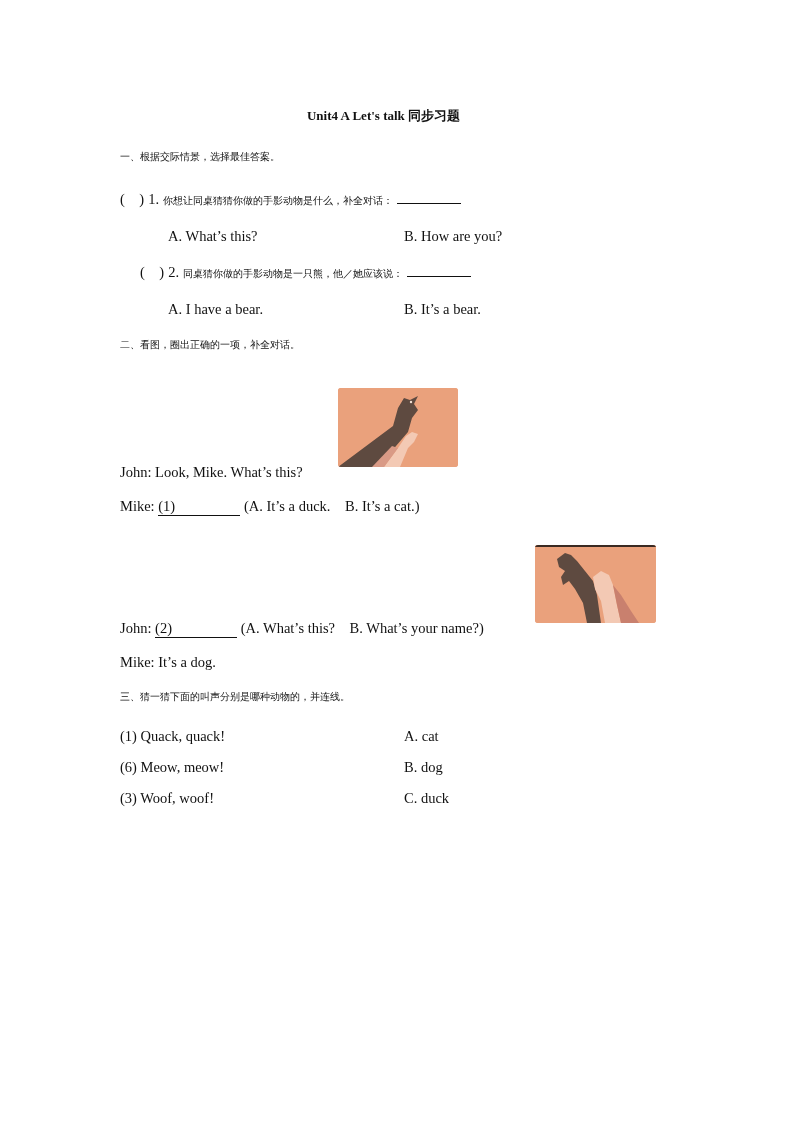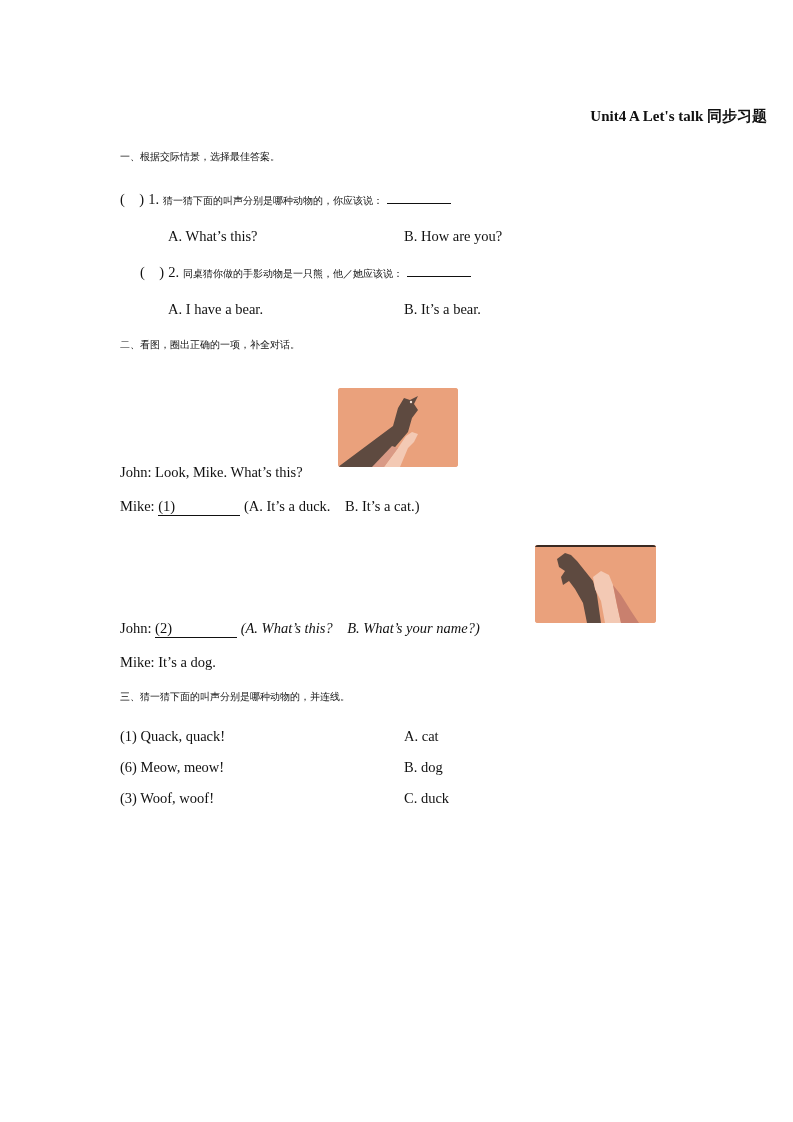--- a/index.html
+++ b/index.html
@@ -1,36 +1,36 @@
 <!DOCTYPE html>
 <html><head>
 <meta charset="utf-8">
 <style>
   html, body { margin:0; padding:0; background:#ffffff; }
   body { width:793px; height:1122px; position:relative; overflow:hidden;
          font-family:"Liberation Serif","DejaVu Serif",serif; color:#111; }
   .abs { position:absolute; white-space:nowrap; }
-  .title { top:107px; left:0; width:767px; text-align:right; font-weight:bold; font-size:15px; }
+  .title { top:107px; left:0; width:767px; text-align:center; font-weight:bold; font-size:13px; }
   .cn { font-family:"DejaVu Sans","Liberation Sans",sans-serif; font-size:10px; }
   .en { font-size:14.5px; }
   .blank { display:inline-block; border-bottom:1px solid #111; vertical-align:baseline; }
   .pic { position:absolute; border-radius:3px; overflow:hidden; background:#eaa17c; }
   .pic svg { display:block; }
 </style>
 </head>
 <body>
 
 <div class="abs title">Unit4 A Let's talk 同步习题</div>
 
 <div class="abs cn" style="top:150px;left:120px;">一、根据交际情景，选择最佳答案。</div>
 
 <div class="abs" style="top:190px;left:120px;">
   <span class="en" style="white-space:pre;">(    )</span>
   <span class="en">1.</span>
-  <span class="cn">猜一猜下面的叫声分别是哪种动物的，你应该说：</span>
+  <span class="cn">你想让同桌猜猜你做的手影动物是什么，补全对话：</span>
   <span class="blank" style="width:64px;"></span>
 </div>
 <div class="abs en" style="top:228px;left:168px;">A. What’s this?</div>
 <div class="abs en" style="top:228px;left:404px;">B. How are you?</div>
 
 <div class="abs" style="top:263px;left:120px;margin-left:20px;">
   <span class="en" style="white-space:pre;">(    )</span>
   <span class="en">2.</span>
   <span class="cn">同桌猜你做的手影动物是一只熊，他／她应该说：</span>
   <span class="blank" style="width:64px;"></span>
@@ -66,21 +66,21 @@
     <rect x="0" y="0" width="121" height="2" fill="#3a2a22"></rect>
     <path d="M22 14 L30 8 L36 10 L42 16 L50 26 L58 36 L62 50 L66 78 L52 78 L48 58 L40 44 L34 36 L28 40 L26 32 L30 26 L24 22 Z" fill="#5e4a40"></path>
     <path d="M58 32 L66 26 L74 30 L78 40 L82 60 L86 78 L70 78 L66 56 L60 44 Z" fill="#f3c9b4"></path>
     <path d="M78 40 L86 50 L96 66 L104 78 L86 78 L82 60 Z" fill="#c9806e"></path>
   </svg>
 </div>
 
 <div class="abs en" style="top:620px;left:120px;">
   <span>John:</span>
   <span class="blank" style="width:82px;"><span>(2)</span></span>
-  <span style="white-space:pre;font-style:italic;">(A. What’s this?    B. What’s your name?)</span>
+  <span style="white-space:pre;">(A. What’s this?    B. What’s your name?)</span>
 </div>
 <div class="abs en" style="top:654px;left:120px;">
   <span>Mike:</span>
   <span>It’s a dog.</span>
 </div>
 
 <div class="abs cn" style="top:690px;left:120px;">三、猜一猜下面的叫声分别是哪种动物的，并连线。</div>
 
 <div class="abs en" style="top:728px;left:120px;">(1) Quack, quack!</div>
 <div class="abs en" style="top:759px;left:120px;">(6) Meow, meow!</div>

